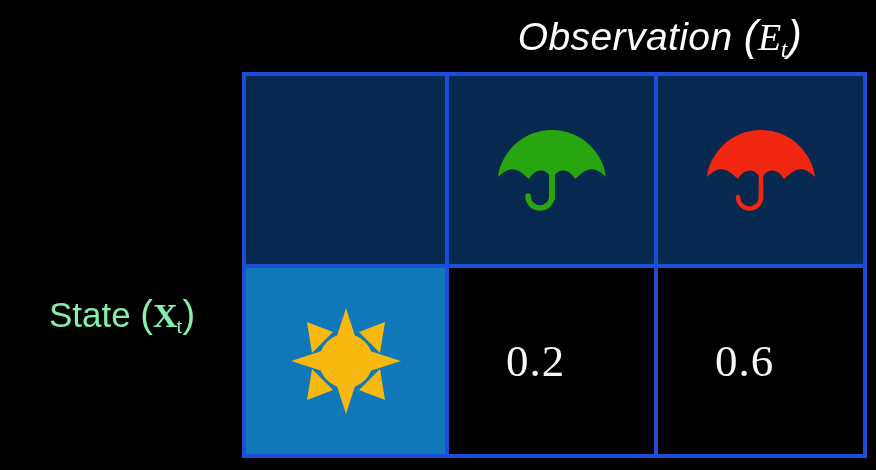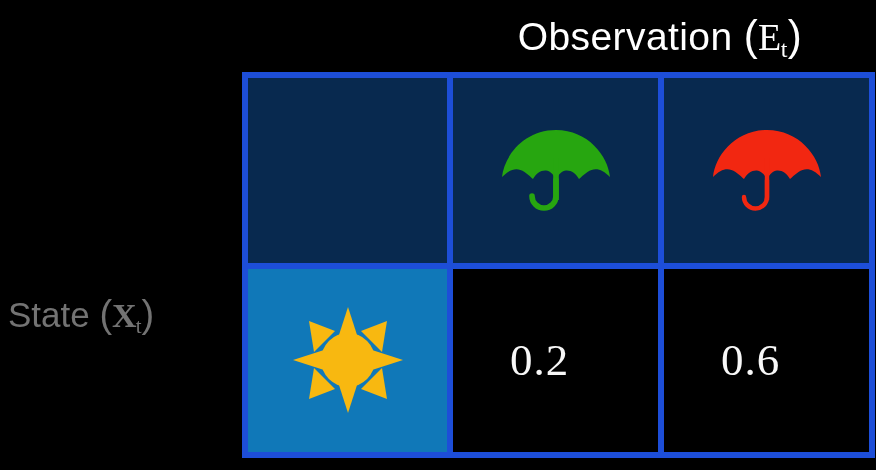--- a/index.html
+++ b/index.html
@@ -23,20 +23,21 @@
     width: 400px;
     height: 55px;
     color: #ffffff;
     font-family: "Liberation Sans", sans-serif;
     font-size: 39px;
     font-weight: 400;
     letter-spacing: 0.4px;
     line-height: 55px;
     text-align: center;
     white-space: nowrap;
+    font-style: italic;
   }
   #observation-label .serif-var {
     font-family: "Liberation Serif", serif;
     font-size: 38px;
   }
   #observation-label .sub {
     font-family: "Liberation Serif", serif;
     font-size: 24px;
     vertical-align: -0.28em;
     margin-left: -1px;
@@ -47,26 +48,26 @@
     font-weight: 300;
   }
 
   
   #state-label {
     position: absolute;
     left: 8px;
     top: 288px;
     width: 228px;
     height: 52px;
-    color: #737373;
+    color: #86efac;
     font-family: "Liberation Sans", sans-serif;
     font-size: 35px;
     font-weight: 400;
     line-height: 52px;
-    text-align: left;
+    text-align: center;
     white-space: nowrap;
   }
   #state-label .serif-var {
     font-family: "Liberation Serif", serif;
     font-size: 34px;
     font-weight: 700;
   }
   #state-label .sub {
     font-family: "Liberation Serif", serif;
     font-size: 21px;
@@ -84,21 +85,21 @@
     position: absolute;
     left: 242px;
     top: 72px;
     width: 613px;
     height: 386px;
     border-collapse: collapse;
     table-layout: fixed;
     border: 2px solid #8d96a3;
   }
   #cpt-table td {
-    border: 6px solid #1d4ed8;
+    border: 4px solid #1d4ed8;
     padding: 0;
     margin: 0;
     vertical-align: middle;
     text-align: center;
   }
   .col-head { width: 199px; }
   .col-val  { width: 205px; }
   .row-head { height: 128px; }
   .row-data { height: 127px; }
 

